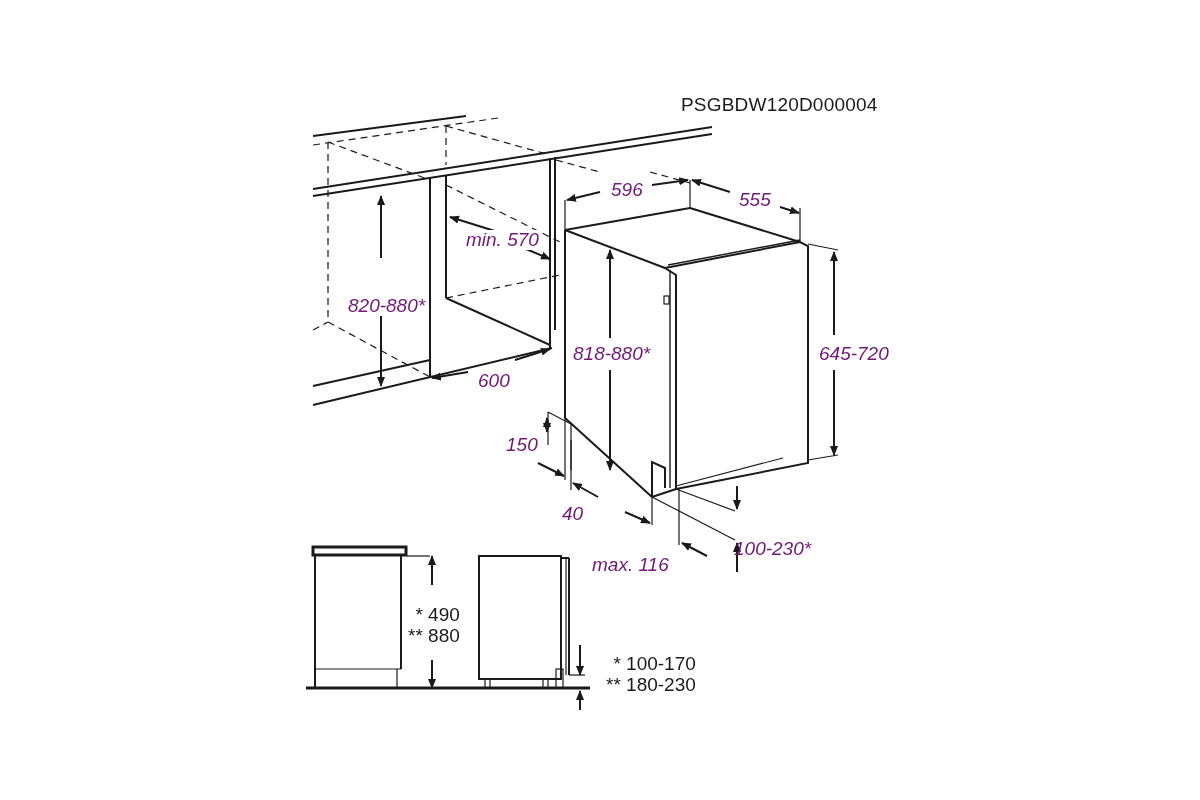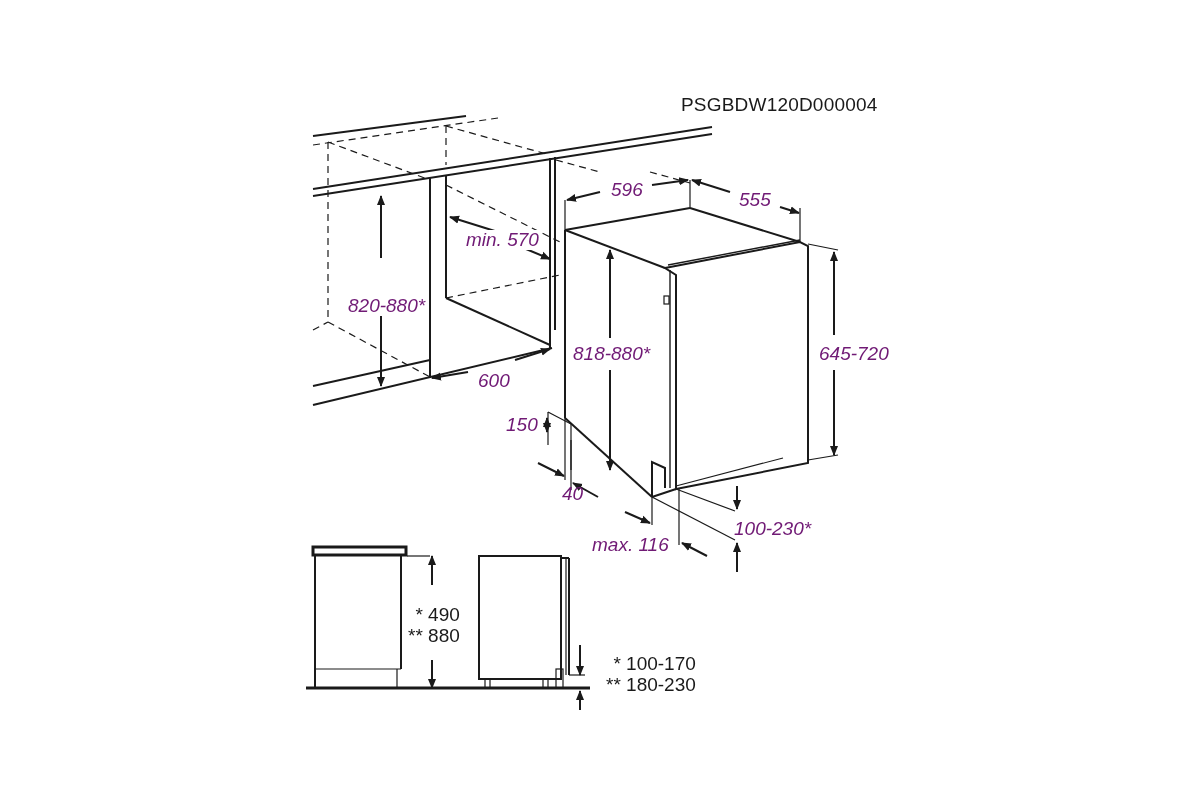--- a/index.html
+++ b/index.html
@@ -1,20 +1,20 @@
 <!DOCTYPE html>
 <html><head>
 <meta charset="utf-8">
 <style>
   html, body { margin: 0; padding: 0; background: #ffffff; }
   body { width: 1200px; height: 800px; position: relative; overflow: hidden;
          font-family: "Liberation Sans", sans-serif; color: #1a1a1a; }
   svg.art { position: absolute; left: 0; top: 0; }
   .lbl { position: absolute; font-size: 19px; line-height: 20px; white-space: nowrap; color: #701a75; background: #fff; padding: 0 1px; font-style: italic; }
-  .lbl.nobg { background: transparent; }
+  .lbl.nobg { background: transparent; margin-top: 20px; }
   .code { position: absolute; left: 681px; top: 94px; font-size: 19px; letter-spacing: 0.2px; }
   .stack { position: absolute; font-size: 19px; line-height: 21px; text-align: right; white-space: nowrap; }
 </style>
 </head>
 <body>
 
 <svg class="art" width="1200" height="800" viewBox="0 0 1200 800">
   <defs>
     <marker id="ah" markerWidth="10" markerHeight="10" refX="9" refY="5" orient="auto" markerUnits="userSpaceOnUse">
       <path d="M0,1 L10,5 L0,9 Z" fill="#1a1a1a"></path>

